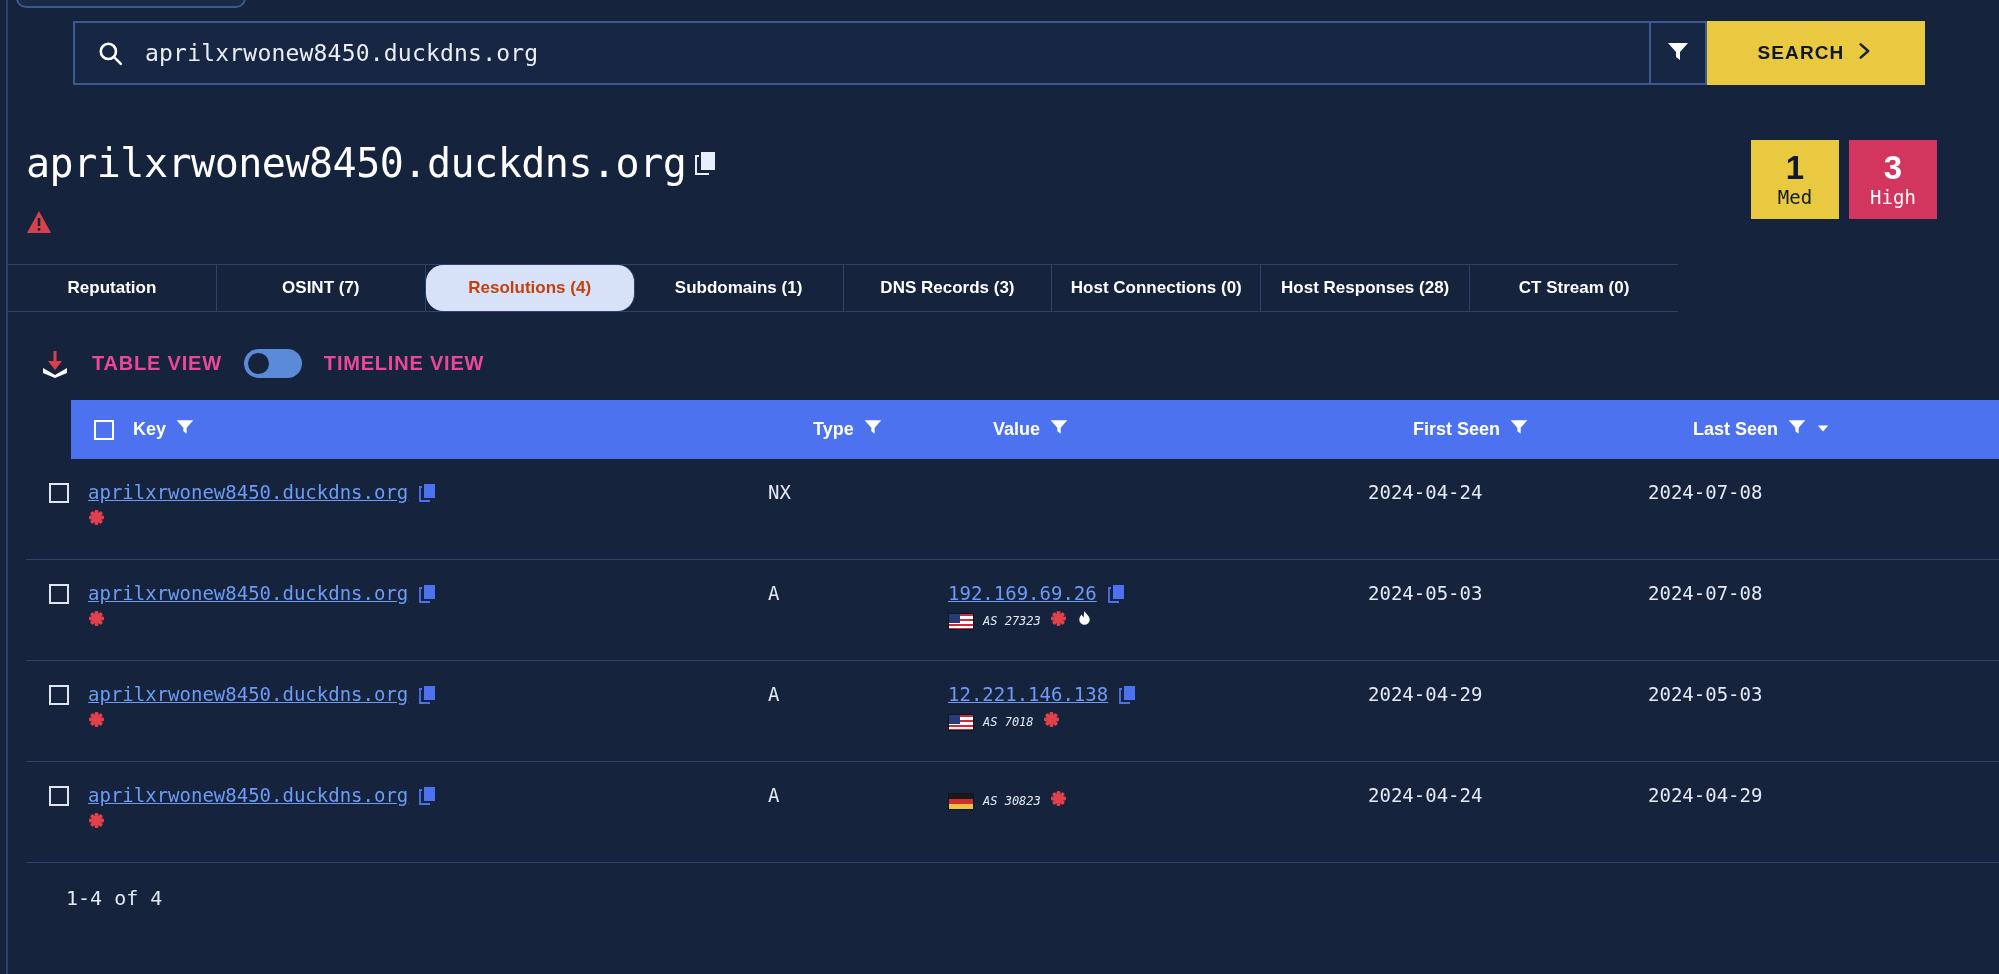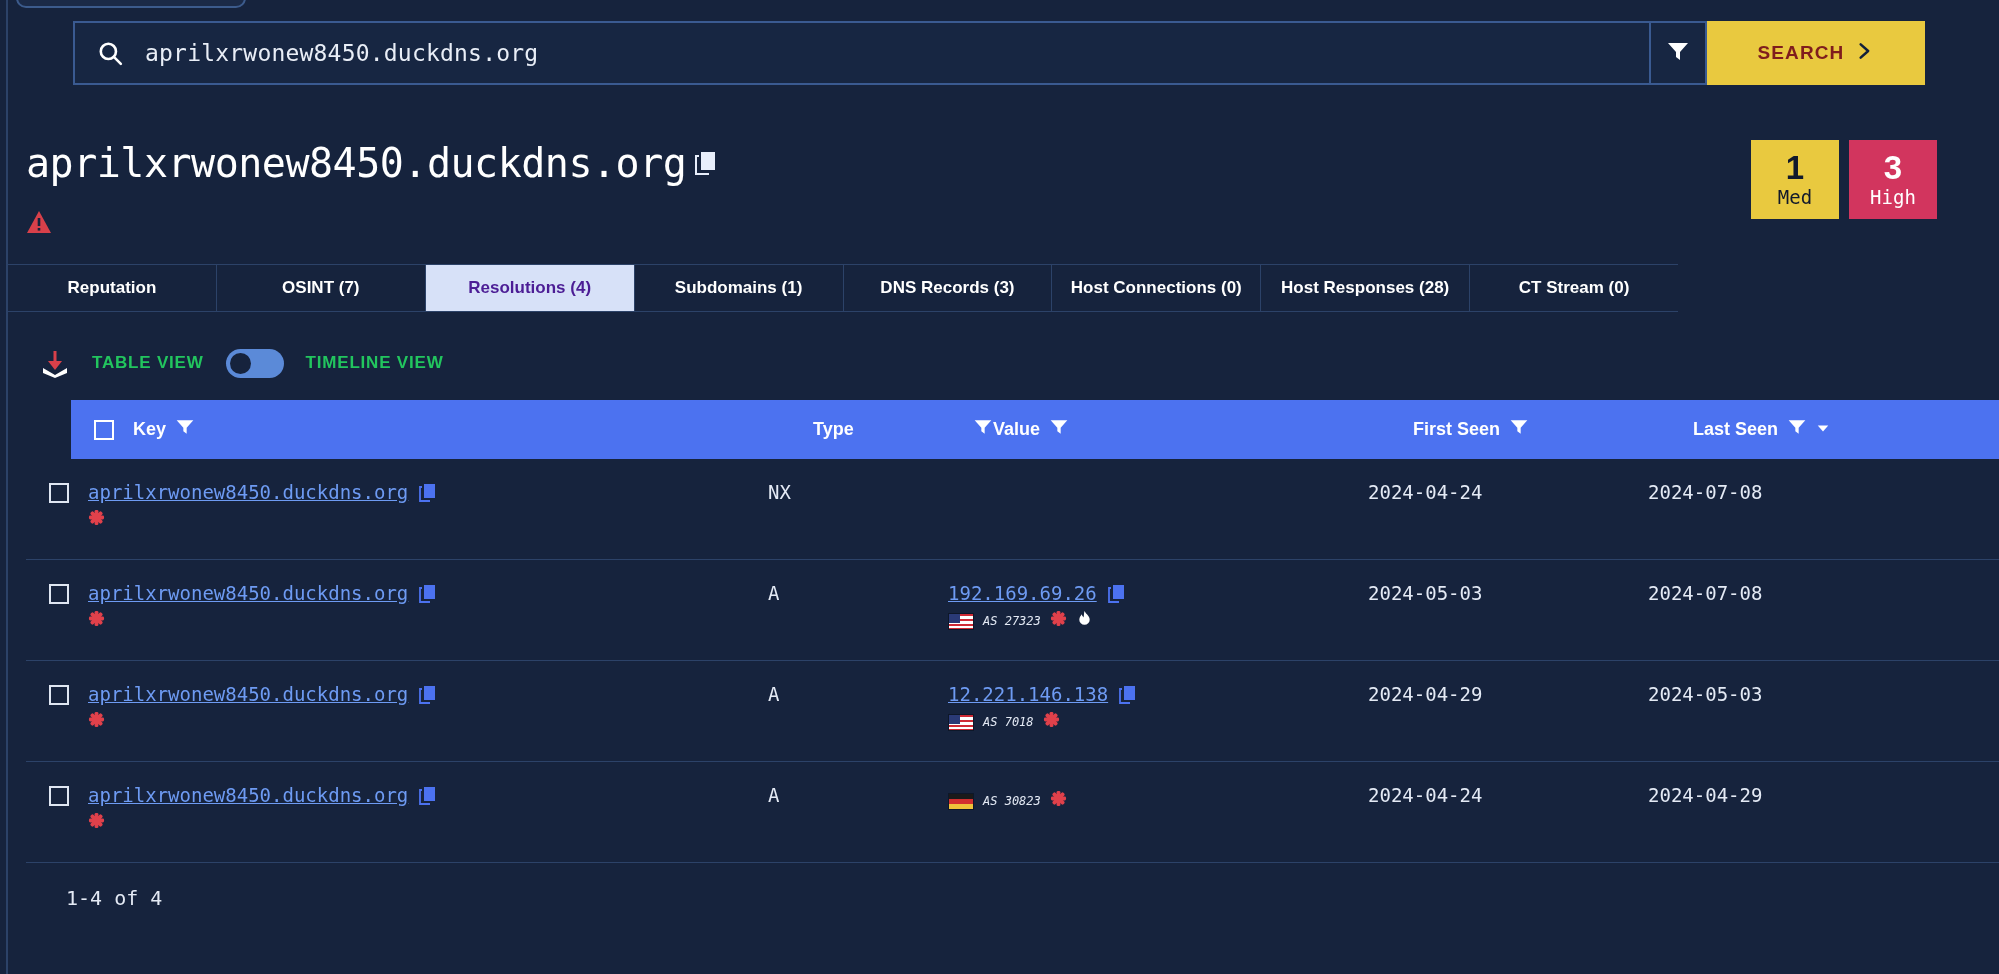--- a/index.html
+++ b/index.html
@@ -40,21 +40,21 @@
     font-size: 23px; letter-spacing: .2px; white-space: nowrap;
   }
   .filter-box {
     flex: none; width: 56px; background: #172642;
     border: 2px solid #3a5a91; border-left: none;
     display: flex; align-items: center; justify-content: center;
   }
   .search-submit {
     flex: none; width: 218px; background: #e9c93f;
     display: flex; align-items: center; justify-content: center; gap: 10px;
-    color: #7f1d1d; font-weight: bold; font-size: 19px; letter-spacing: 1.1px;
+    color: #0f172a; font-weight: bold; font-size: 19px; letter-spacing: 1.1px;
     border: none; cursor: pointer; font-family: "Liberation Sans", sans-serif; text-align: center;
   }
 
   
   .title-row {
     position: absolute; left: 26px; top: 140px;
     display: flex; align-items: baseline; gap: 4px;
   }
   .page-title {
     color: #ffffff; font-family: "DejaVu Sans Mono", monospace;
@@ -78,45 +78,45 @@
   .tabs {
     position: absolute; left: 8px; top: 264px; width: 1670px; height: 48px;
     display: flex; border-top: 1px solid #2c4268; border-bottom: 1px solid #2c4268;
   }
   .tab {
     flex: 1 1 0; display: flex; align-items: center; justify-content: center;
     color: #ffffff; font-size: 17px; font-weight: bold;
     border-right: 1px solid #2c4268; cursor: pointer; white-space: nowrap;
   }
   .tab:last-child { border-right: none; }
-  .tab.active { background: #d7e1f8; color: #4c1d95; }
+  .tab.active { background: #d7e1f8; color: #c2410c; border-radius: 17px; }
 
   
   .viewbar { position: absolute; left: 40px; top: 348px; display: flex; align-items: center; gap: 22px; }
   .dl-icon { width: 30px; height: 30px; }
-  .view-label { color: #22c55e; font-size: 17px; font-weight: bold; letter-spacing: .8px; }
+  .view-label { color: #ec4899; font-size: 20px; font-weight: bold; letter-spacing: .8px; }
   .switch {
     width: 58px; height: 29px; border-radius: 15px; background: #5b8ad8;
     position: relative; cursor: pointer; flex: none;
   }
   .switch .knob {
     position: absolute; left: 4px; top: 4px; width: 21px; height: 21px;
     border-radius: 50%; background: #16233d;
   }
 
   
   .table { position: absolute; left: 26px; top: 400px; width: 1973px; }
   .thead {
     background: #4c72f0; height: 59px; display: flex; align-items: center;
     color: #ffffff; font-size: 18px; font-weight: bold; margin-left: 45px;
   }
   .th { display: flex; align-items: center; gap: 9px; }
   .c-check  { width: 62px; padding-left: 23px; }
   .c-key    { width: 680px; }
-  .c-type   { width: 180px; justify-content: space-between; }
+  .c-type   { width: 180px; }
   .c-value  { width: 420px; }
   .c-first  { width: 280px; }
   .c-last   { flex: 1 1 auto; }
 
   .trow {
     display: flex; min-height: 101px; padding-top: 22px;
     border-bottom: 1px solid #2c4268; font-size: 19px; color: #e4eaf5;
   }
   .trow:last-of-type { border-bottom: 1px solid #2c4268; }
   .cell { display: block; }

